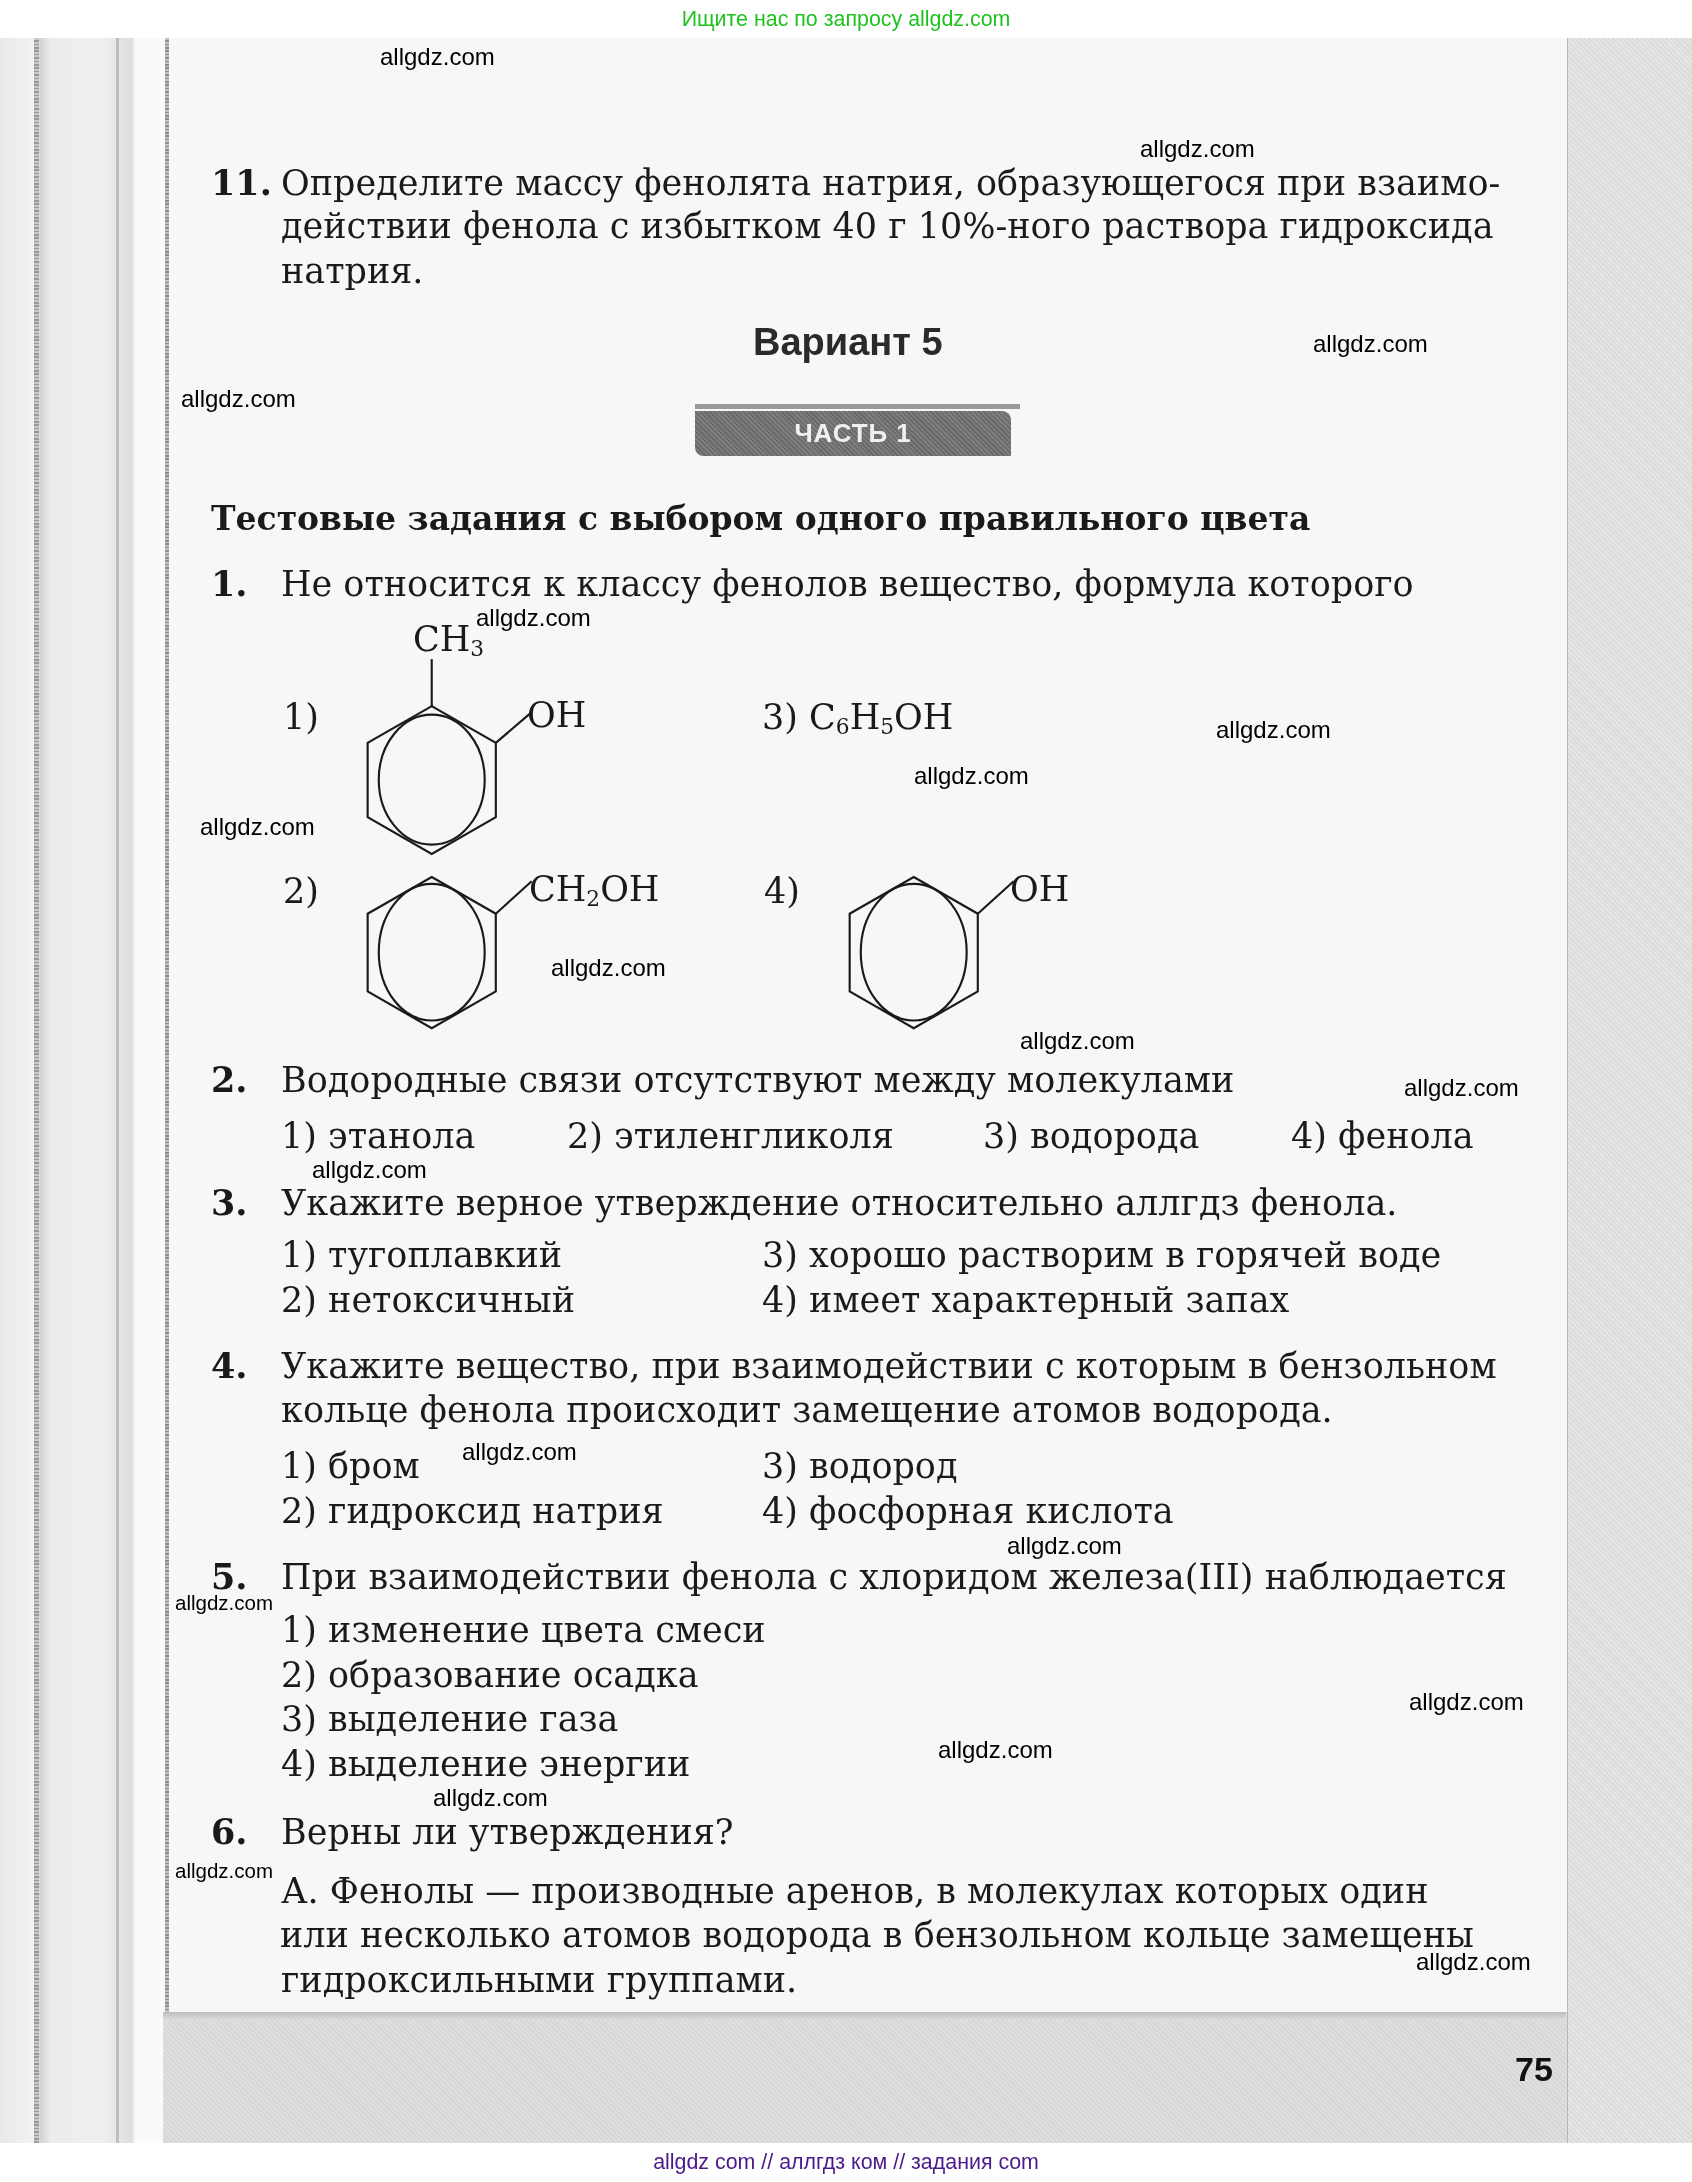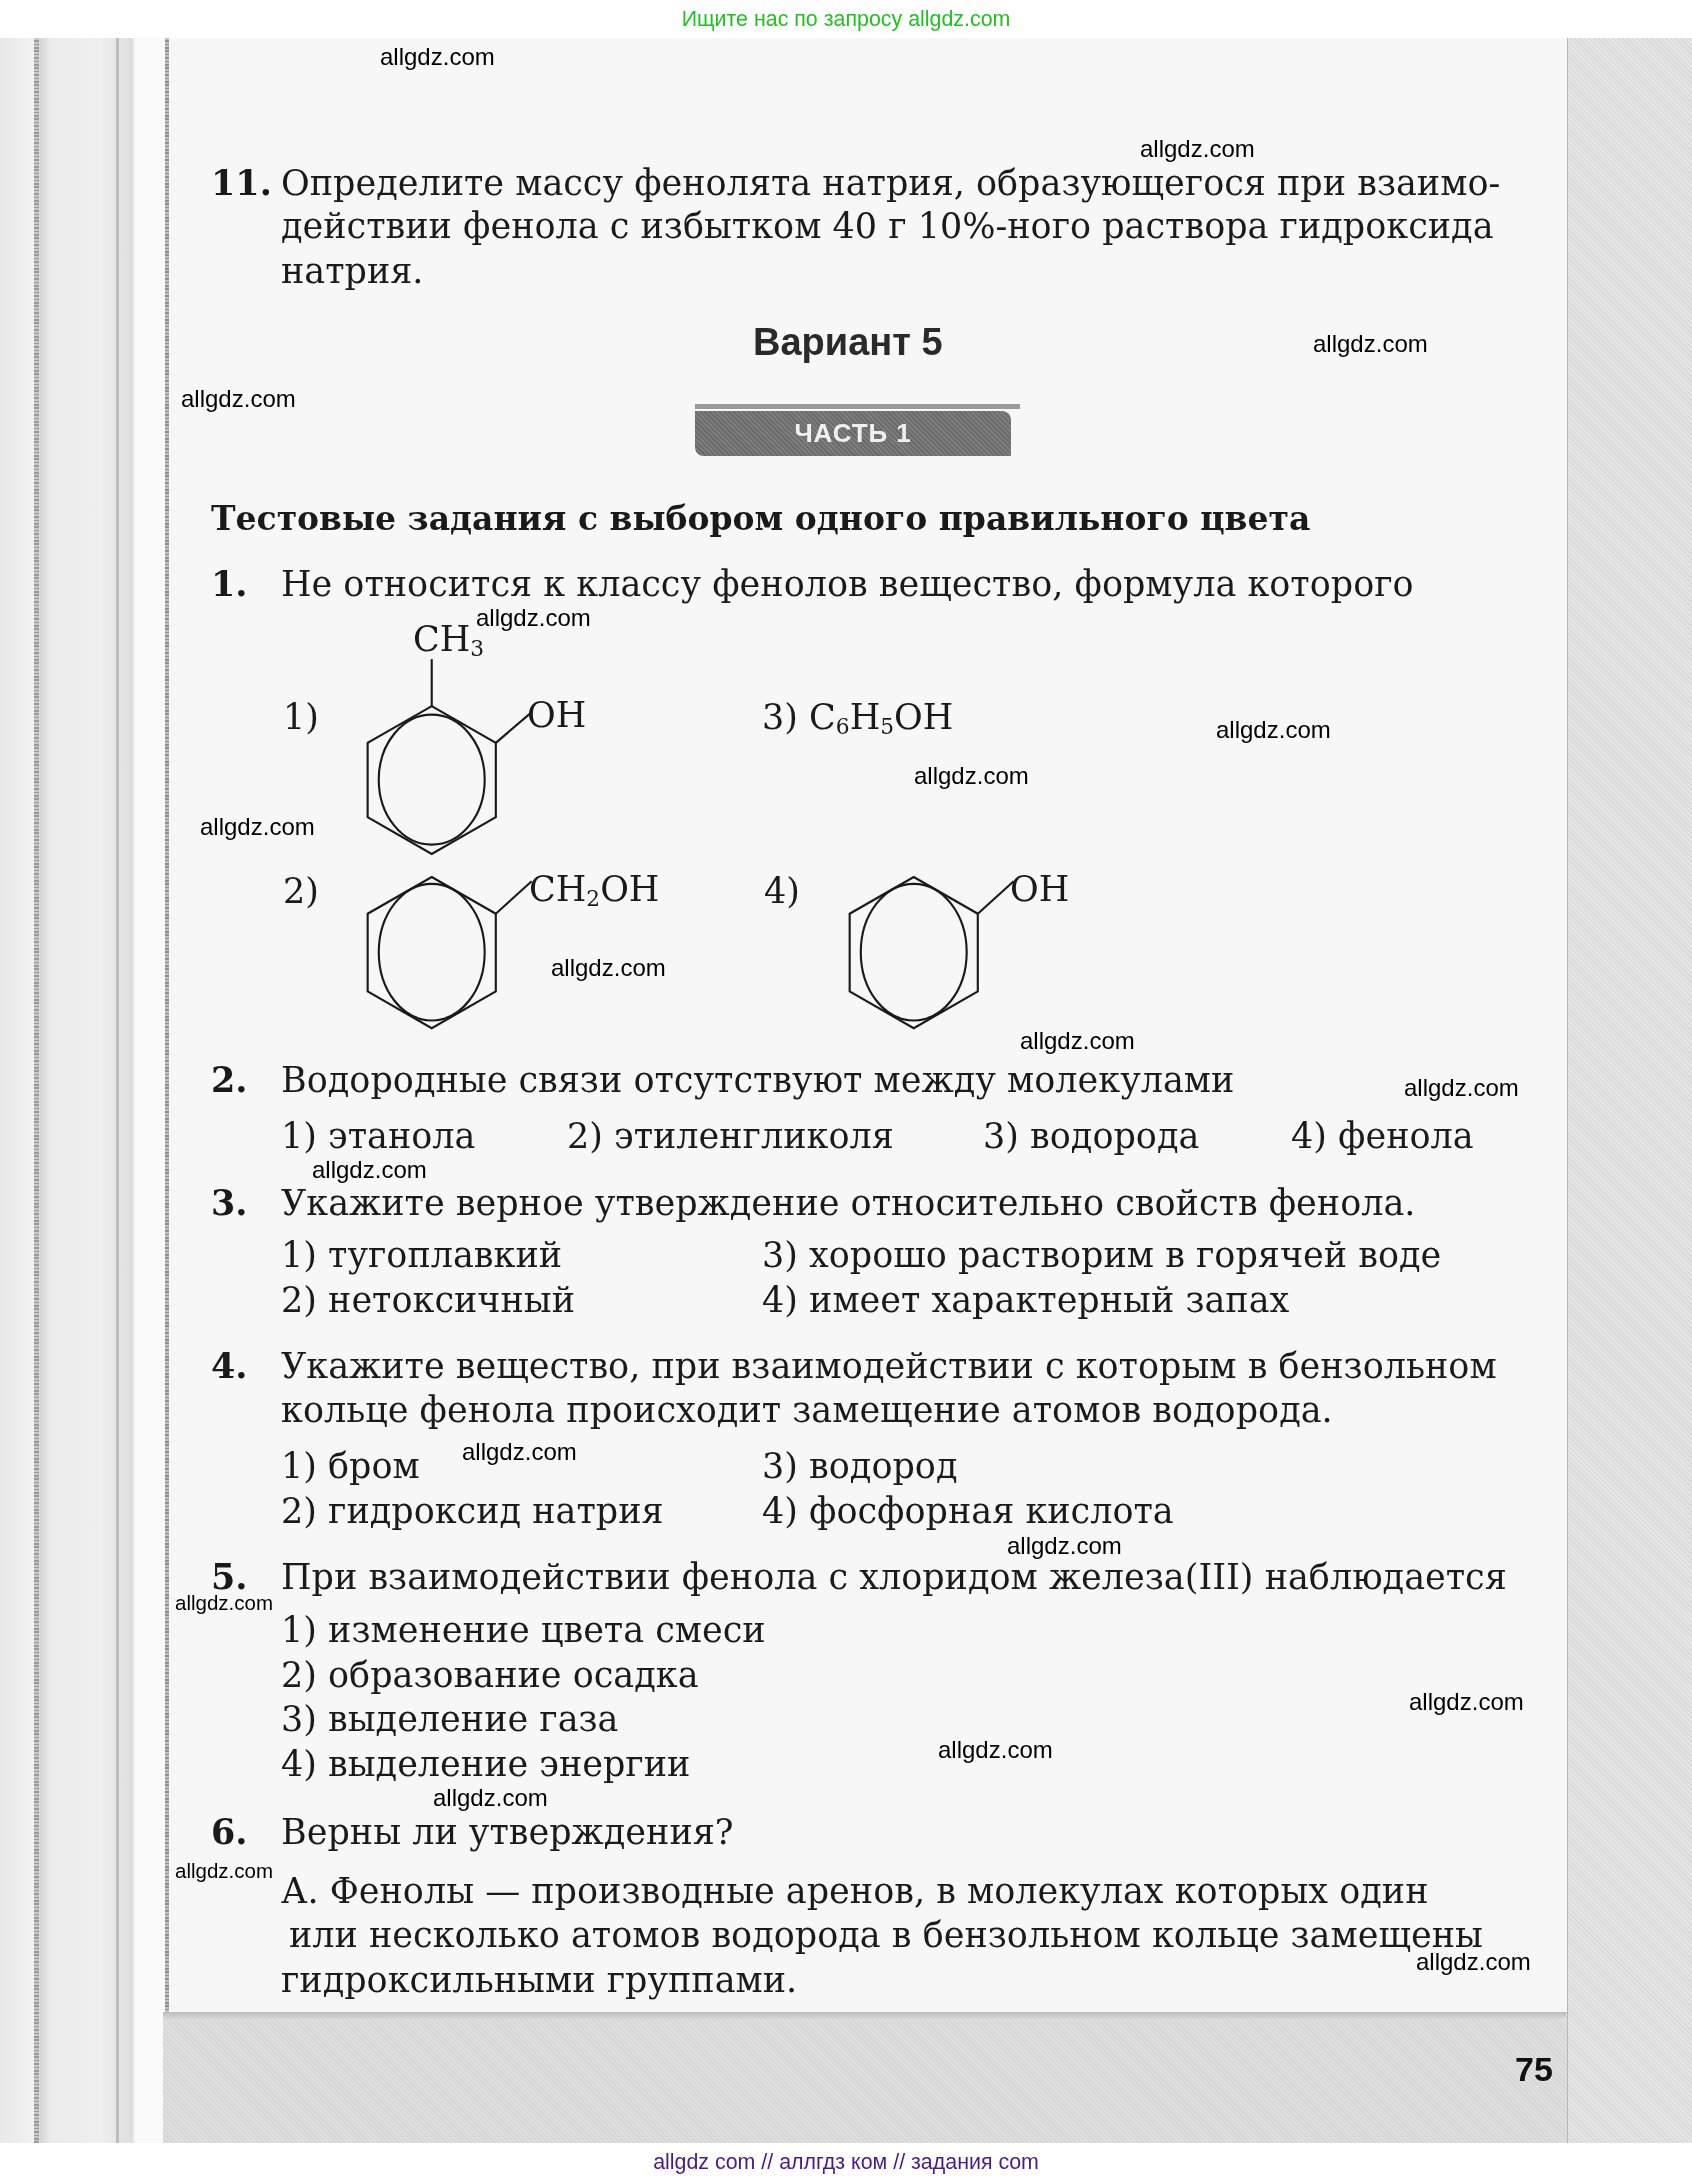--- a/index.html
+++ b/index.html
@@ -128,21 +128,21 @@
 
 <div class="t" style="left:211px; top:1058px;">
   <span class="num" style="width:70px;">2.</span><span>Водородные связи отсутствуют между молекулами</span>
 </div>
 <div class="t" style="left:281px; top:1115px;">1) этанола</div>
 <div class="t" style="left:567px; top:1115px;">2) этиленгликоля</div>
 <div class="t" style="left:983px; top:1115px;">3) водорода</div>
 <div class="t" style="left:1291px; top:1115px;">4) фенола</div>
 
 <div class="t" style="left:211px; top:1181px;">
-  <span class="num" style="width:70px;">3.</span><span>Укажите верное утверждение относительно свойств фенола.</span>
+  <span class="num" style="width:70px;">3.</span><span>Укажите верное утверждение относительно аллгдз фенола.</span>
 </div>
 <div class="t" style="left:281px; top:1234px;text-align:center;">1) тугоплавкий</div>
 <div class="t" style="left:281px; top:1279px;">2) нетоксичный</div>
 <div class="t" style="left:762px; top:1234px;">3) хорошо растворим в горячей воде</div>
 <div class="t" style="left:762px; top:1279px;">4) имеет характерный запах</div>
 
 <div class="t" style="left:211px; top:1344px;">
   <span class="num" style="width:70px;">4.</span><span>Укажите вещество, при взаимодействии с которым в бензольном</span>
 </div>
 <div class="t" style="left:281px; top:1389px;">кольце фенола происходит замещение атомов водорода.</div>
@@ -156,21 +156,21 @@
 </div>
 <div class="t" style="left:281px; top:1609px;">1) изменение цвета смеси</div>
 <div class="t" style="left:281px; top:1654px;">2) образование осадка</div>
 <div class="t" style="left:281px; top:1698px;">3) выделение газа</div>
 <div class="t" style="left:281px; top:1743px;">4) выделение энергии</div>
 
 <div class="t" style="left:211px; top:1810px;">
   <span class="num" style="width:70px;">6.</span><span>Верны ли утверждения?</span>
 </div>
 <div class="t" style="left:281px; top:1870px;">А. Фенолы — производные аренов, в молекулах которых один</div>
-<div class="t" style="left:289px; top:1914px;">или несколько атомов водорода в бензольном кольце замещены</div>
+<div class="t" style="left:280px; top:1914px;">или несколько атомов водорода в бензольном кольце замещены</div>
 <div class="t" style="left:281px; top:1959px;">гидроксильными группами.</div>
 
 <div class="page-number">75</div>
 
 <div class="wm" style="left:380px; top:43px;">allgdz.com</div>
 <div class="wm" style="left:1140px; top:135px;">allgdz.com</div>
 <div class="wm" style="left:1313px; top:330px;">allgdz.com</div>
 <div class="wm" style="left:181px; top:385px;">allgdz.com</div>
 <div class="wm" style="left:476px; top:604px;">allgdz.com</div>
 <div class="wm" style="left:1216px; top:716px;">allgdz.com</div>

